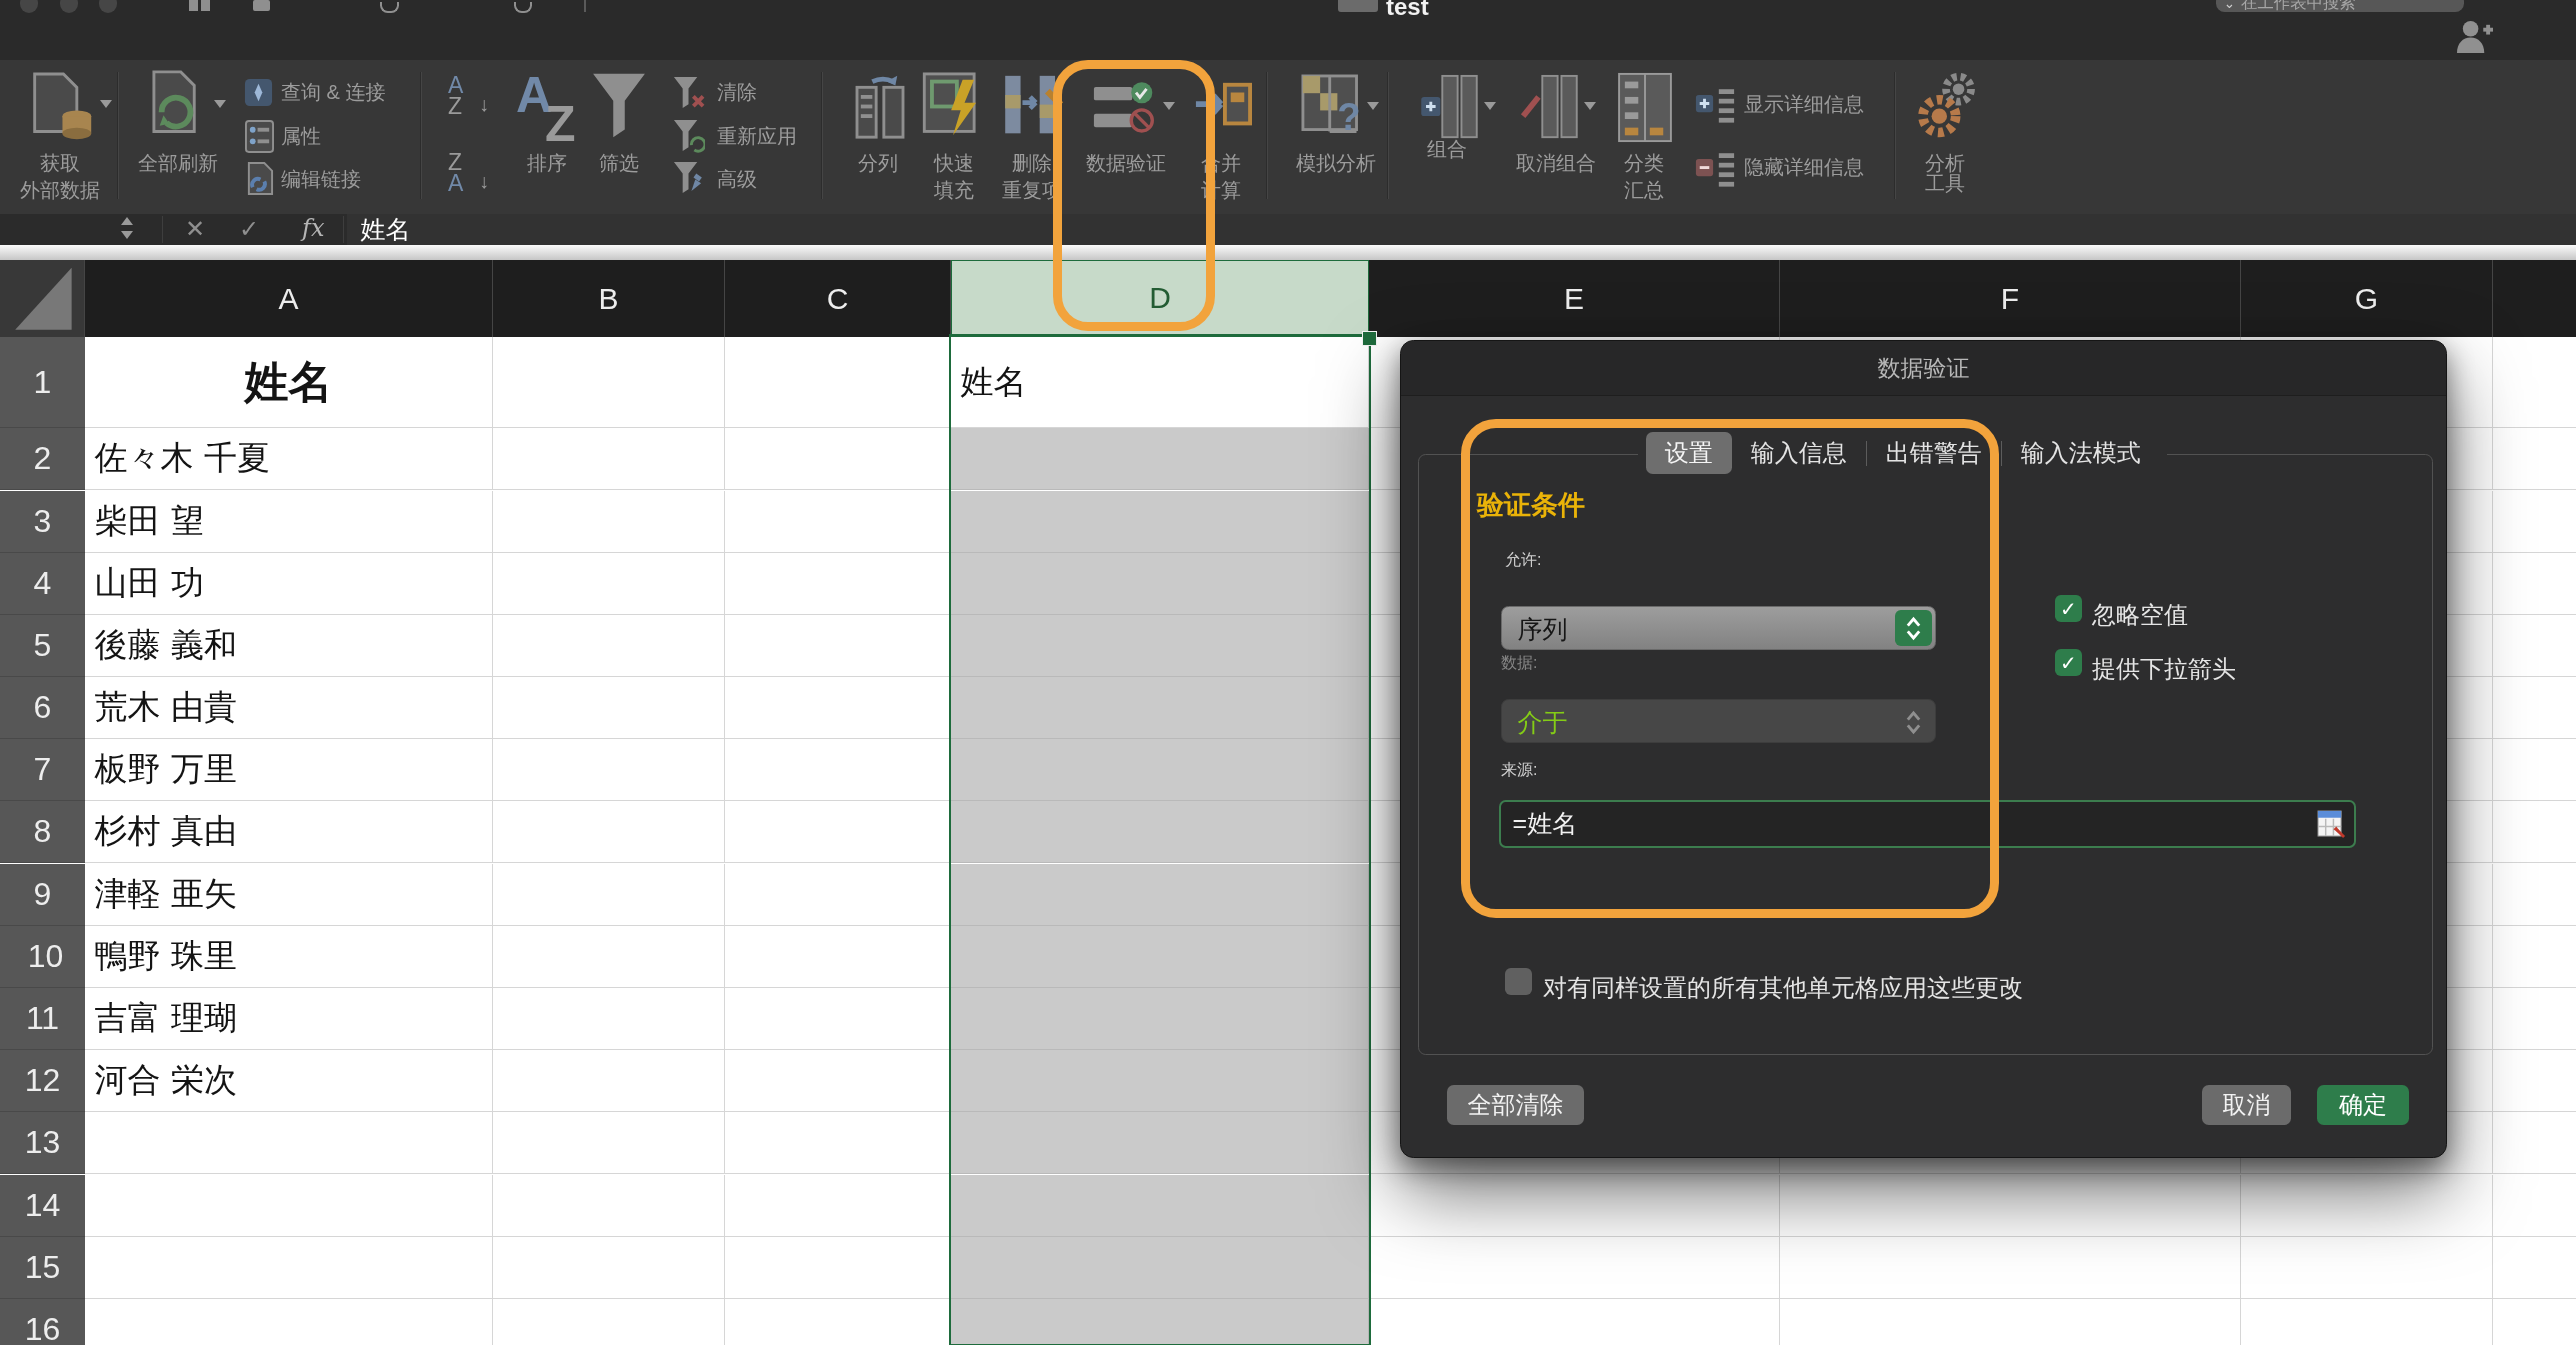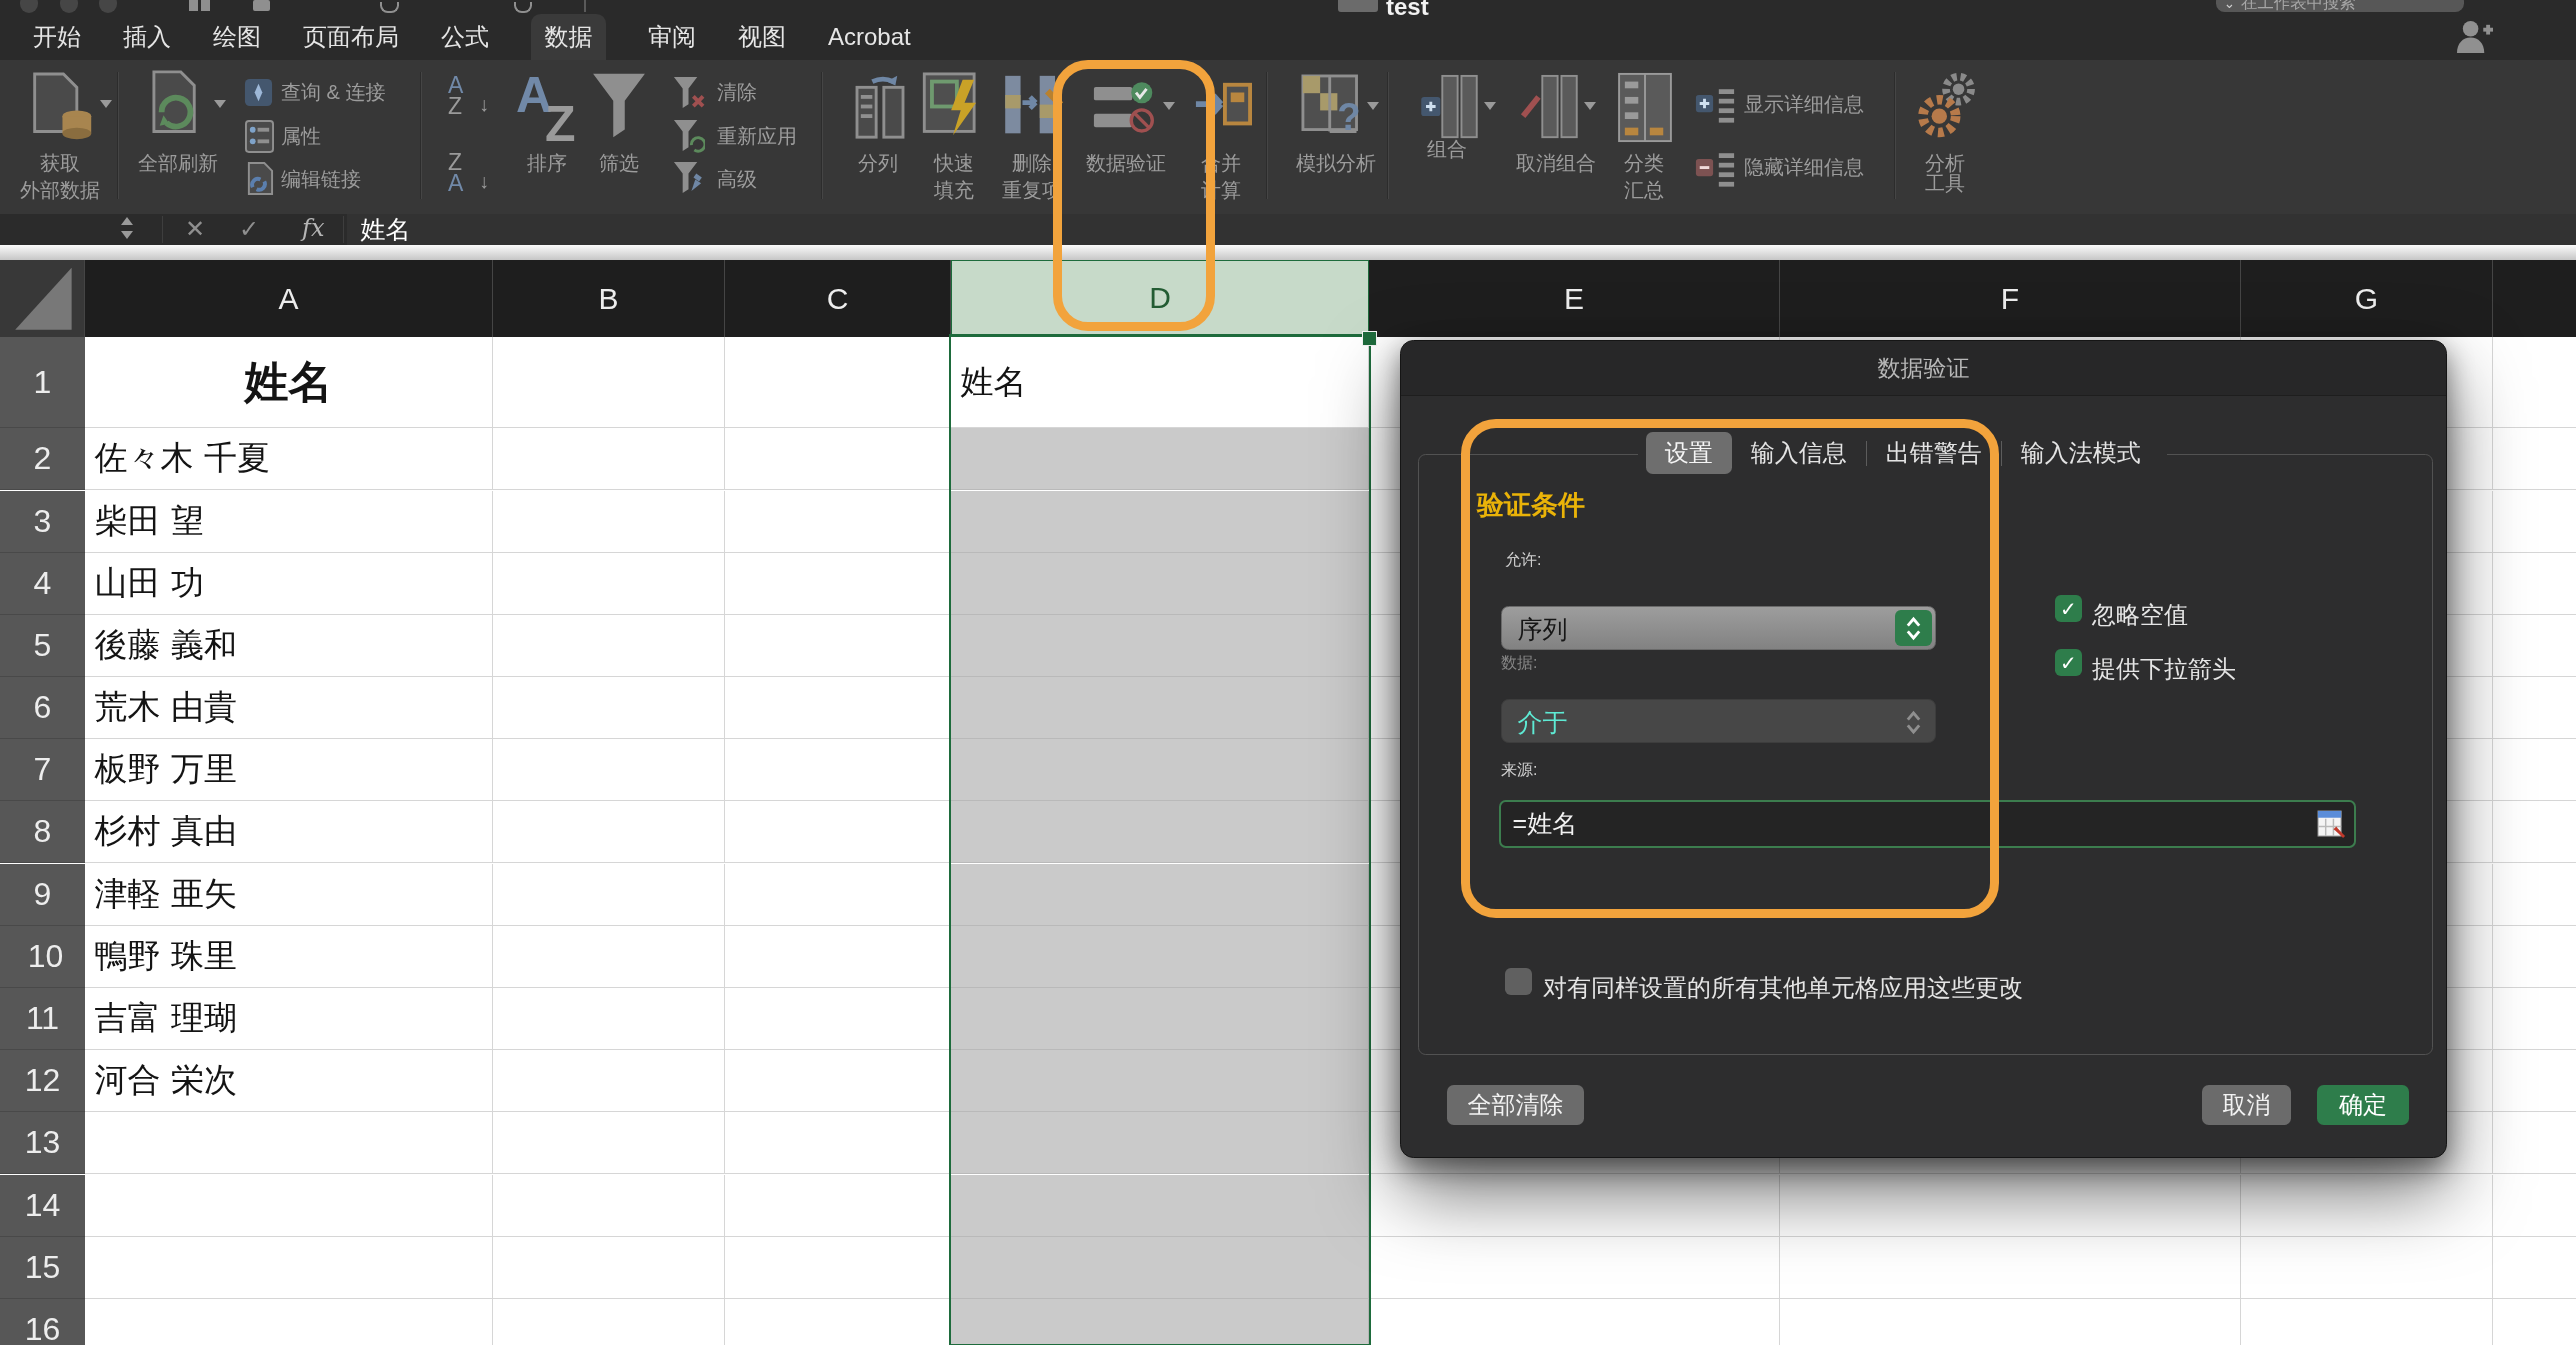--- a/index.html
+++ b/index.html
@@ -54,21 +54,21 @@
   #groupbox{position:absolute;left:17.3px;top:113px;width:1013px;height:599px;border:1px solid #525252;border-radius:7.7px;}
   #tabbar{position:absolute;left:237px;top:91px;height:42px;display:flex;align-items:center;background:#2d2d2e;padding:0 7.7px;z-index:2;}
   .tab{color:#e4e4e4;font-size:24px;padding:4.8px 19px;white-space:nowrap;}
   .tab.sel{background:#6e6e6e;border-radius:6.7px;color:#f5f5f5;}
   .tabsep{width:1px;height:25px;background:#5c5c5c;}
   .dlabel{position:absolute;color:#d0d0d0;font-size:16px;white-space:nowrap;}
   .dlabel.dim{color:#868686;}
   #sectitle{position:absolute;left:76px;top:146px;color:#eab308;font-size:27px;font-weight:bold;}
   .dropdown{position:absolute;width:435px;height:44px;border-radius:7.7px;box-sizing:border-box;font-size:25px;line-height:44px;padding-left:15.4px;}
   .dropdown.en{background:linear-gradient(#9d9d9d,#828282);color:#161616;border:1px solid #6a6a6a;}
-  .dropdown.dis{background:#474747;color:#5eead4;border:1px solid #3d3d3d;}
+  .dropdown.dis{background:#474747;color:#84cc16;border:1px solid #3d3d3d;}
   .stepper{position:absolute;right:2.9px;top:2.9px;bottom:2.9px;width:37px;background:#2e7d4b;border-radius:5.8px;display:flex;align-items:center;justify-content:center;}
   .cb{position:absolute;width:27px;height:27px;border-radius:5.8px;display:flex;align-items:center;justify-content:center;
       color:#fff;font-size:20px;font-weight:bold;}
   .cb.on{background:#2e7d4b;}
   .cb.off{background:#606060;}
   .cblabel{position:absolute;color:#e5e5e5;font-size:24px;white-space:nowrap;}
   #srcfield{position:absolute;left:98px;top:459px;width:857px;height:48px;background:#242424;border:2.9px solid #3c7d4e;border-radius:6.7px;
             box-sizing:border-box;color:#f2f2f2;font-size:25px;line-height:42px;padding-left:11.6px;}
   .dbtn{position:absolute;height:40px;border-radius:6.7px;font-size:24px;color:#f2f2f2;display:flex;align-items:center;justify-content:center;}
   .dbtn.gray{background:#6b6b6b;}
@@ -96,31 +96,20 @@
     <div id="searchpill">
       <span id="searchcaret">⌄</span>
       <span>在工作表中搜索</span>
     </div>
     <svg class="abs" style="left:2455px;top:18.3px" width="39" height="37" viewBox="0 0 40 38">
       <circle cx="16" cy="11" r="8" fill="#909090"></circle>
       <path d="M2 36c0-10 6-16 14-16s14 6 14 16z" fill="#909090"></path>
       <rect x="29" y="10" width="10" height="4" fill="#909090"></rect>
         <rect x="32" y="7" width="4" height="10" fill="#909090"></rect>
     </svg>
-    <div id="menubar">
-        <div class="mitem">开始</div>
-        <div class="mitem">插入</div>
-        <div class="mitem">绘图</div>
-        <div class="mitem">页面布局</div>
-        <div class="mitem">公式</div>
-        <div class="mitem sel">数据</div>
-        <div class="mitem">审阅</div>
-        <div class="mitem">视图</div>
-        <div class="mitem">Acrobat</div>
-      </div>
   </div>
 
   <div id="ribbon">
     <div class="rdiv" style="left:117px"></div>
     <div class="rdiv" style="left:420px"></div>
     <div class="rdiv" style="left:821px"></div>
     <div class="rdiv" style="left:1266px"></div>
     <div class="rdiv" style="left:1387px"></div>
     <div class="rdiv" style="left:1894px"></div>
 

